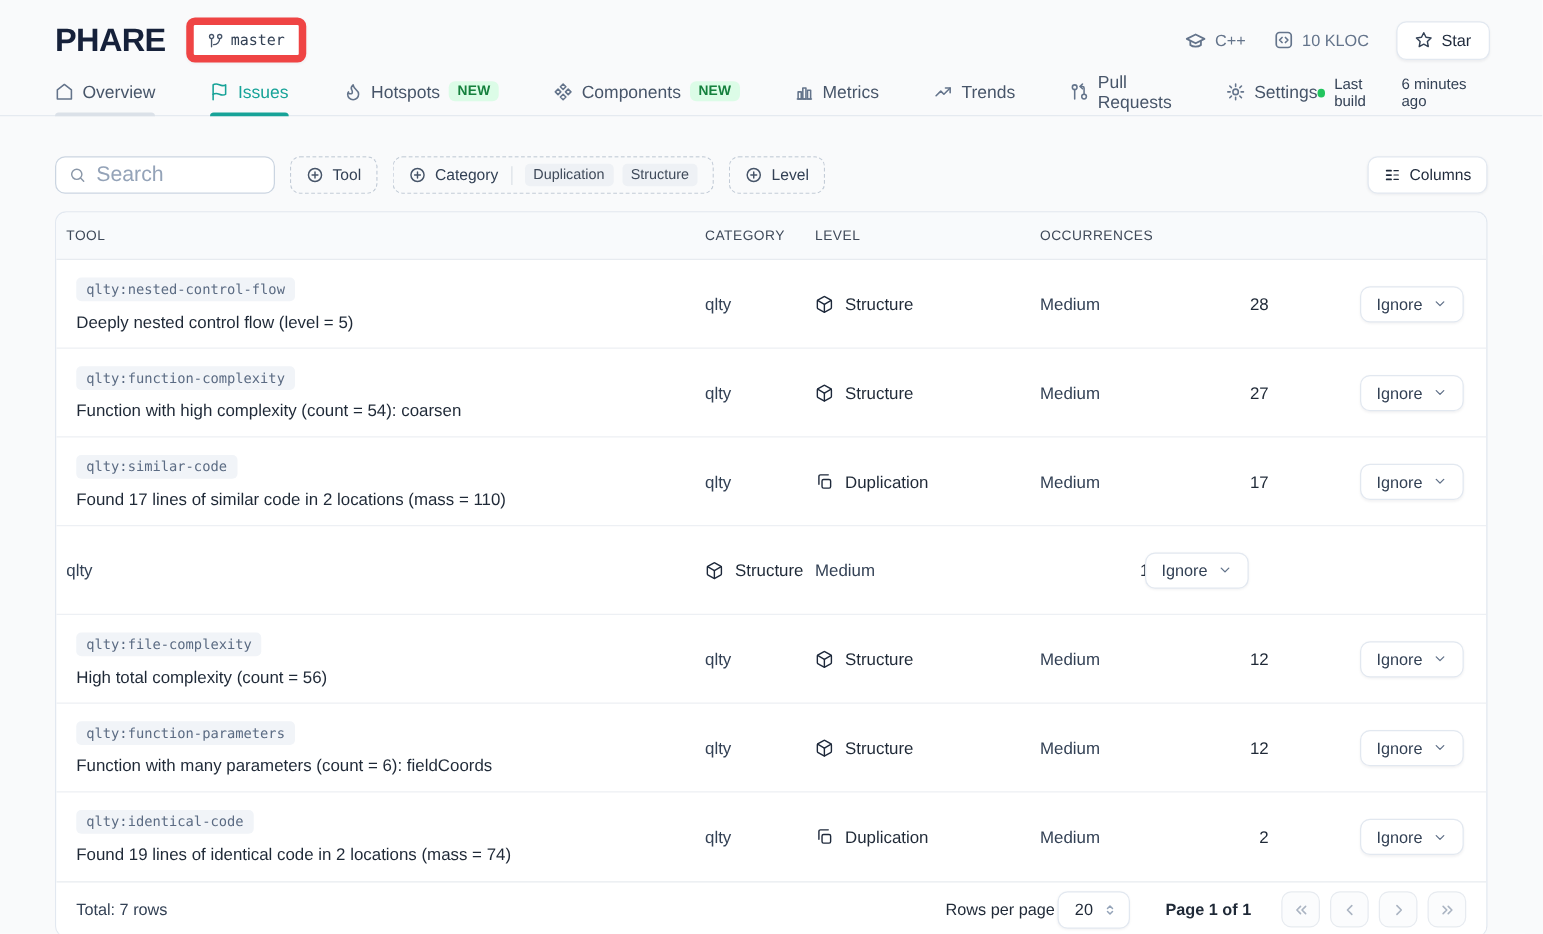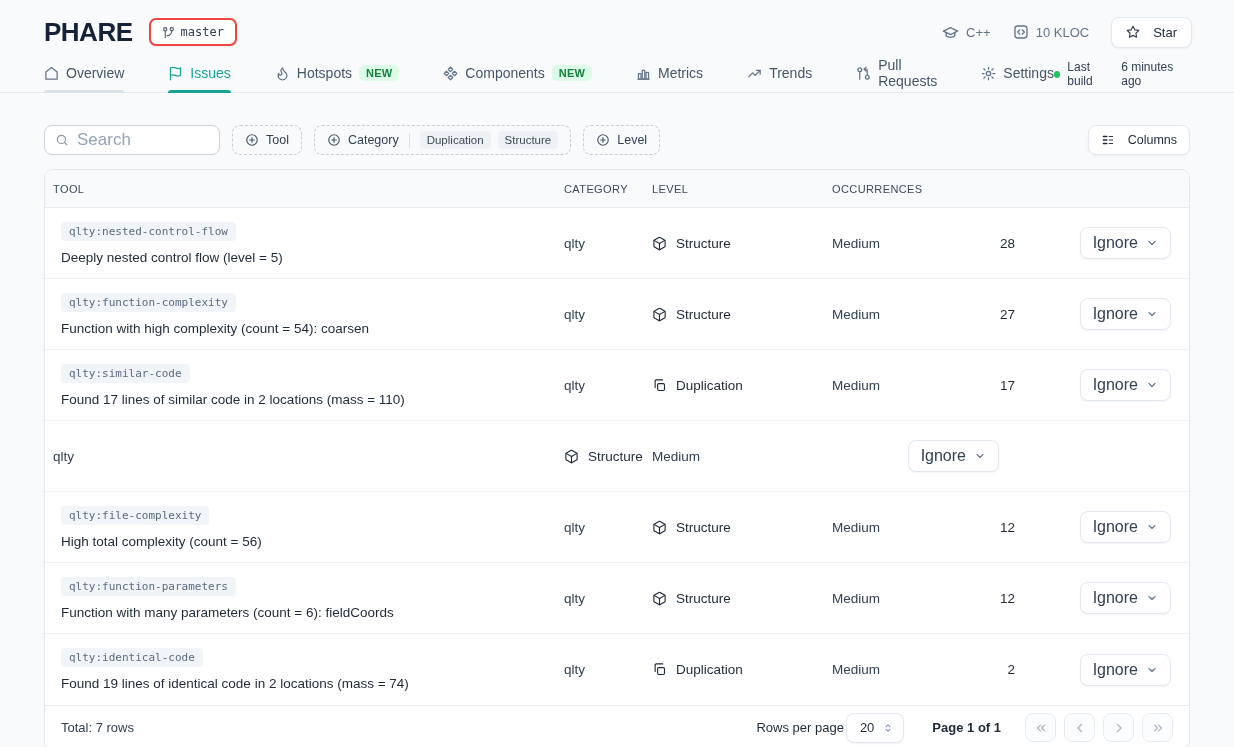--- a/index.html
+++ b/index.html
@@ -12,28 +12,28 @@
 
   
   .app-header {
     display:flex; align-items:center; justify-content:space-between;
     padding:14px 42px 6px 44px; height:56px;
   }
   .header-left { display:flex; align-items:center; gap:16px; }
   .project-title { font-size:26px; font-weight:800; letter-spacing:-.5px; color:#16213a; }
   .branch-badge {
     display:inline-flex; align-items:center; gap:6px;
-    background:#fff; border:2px solid #ef4444; border-radius:7px;
+    background:#fff; border:6px solid #ef4444; border-radius:7px;
     padding:5px 11px; font-family:"DejaVu Sans Mono", monospace;
     font-size:12px; color:#334155; box-shadow:0 1px 2px rgba(16,24,40,.04);
   }
   .header-right { display:flex; align-items:center; gap:22px; color:#64748b; }
   .meta-item { display:inline-flex; align-items:center; gap:7px; font-size:13px; color:#64748b; }
   .btn {
-    display:inline-flex; align-items:center; gap:13px; background:#fff;
+    display:inline-flex; align-items:center; gap:7px; background:#fff;
     border:1px solid #e2e8f0; border-radius:8px; cursor:pointer;
     font-family:"Liberation Sans", sans-serif; color:#1e293b;
     box-shadow:0 1px 2px rgba(16,24,40,.05);
   }
   .star-btn { padding:7px 14px; font-size:13px; font-weight:500; }
 
   
   .tabs-bar {
     display:flex; align-items:stretch; justify-content:space-between;
     padding:0 44px; border-bottom:1px solid #e5eaf0; height:37px; background:#f9fafb;
@@ -108,21 +108,21 @@
   .td.rule { display:flex; flex-direction:column; align-items:flex-start; gap:9px; padding:13px 10px 13px 16px; }
   .rule-chip {
     font-family:"DejaVu Sans Mono", monospace; font-size:11px; color:#5b6b83;
     background:#f1f4f8; padding:3px 8px; border-radius:4px;
   }
   .rule-desc { font-size:13.5px; color:#1f2937; }
   .td.category { display:flex; align-items:center; gap:9px; color:#1f2937; }
   .td.category .ic { color:#1e293b; }
   .td.occ { text-align:right; padding-right:2px; color:#1f2937; }
   .td.actions { display:flex; justify-content:flex-end; padding-right:18px; }
-  .ignore-btn { padding:6px 12px; font-size:16px; font-weight:500; color:#334155; gap:8px; }
+  .ignore-btn { padding:6px 12px; font-size:13px; font-weight:500; color:#334155; gap:8px; }
   .ignore-btn .ic { color:#64748b; }
 
   
   .t-foot {
     display:flex; align-items:center; justify-content:space-between;
     height:44px; border-top:1px solid #e7ebf0; padding:0 16px 0 16px; background:#fff;
   }
   .total-rows { font-size:13px; color:#334155; }
   .foot-right { display:flex; align-items:center; gap:2px; }
   .rpp-label { font-size:13px; color:#1f2937; }

